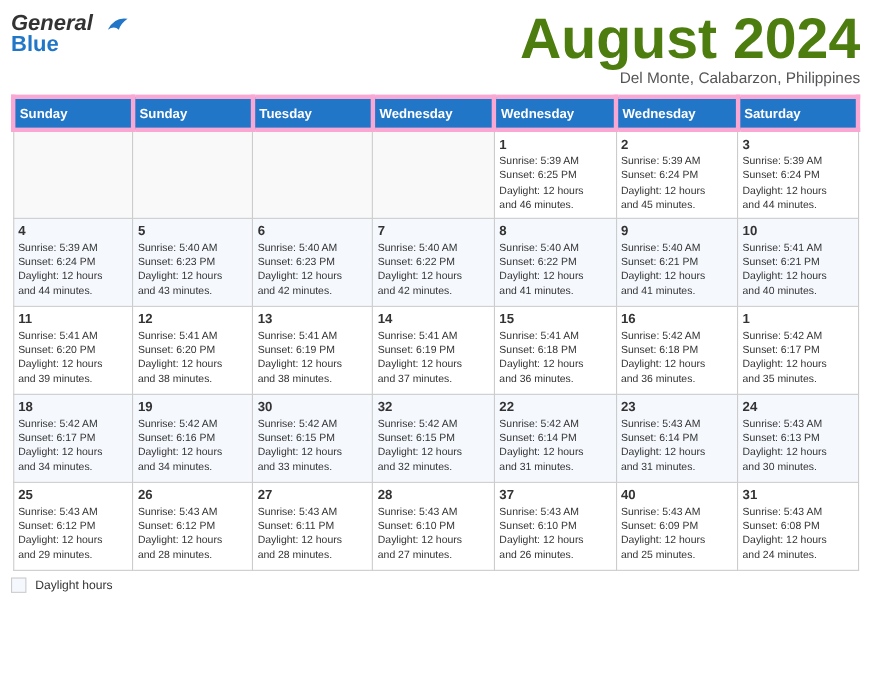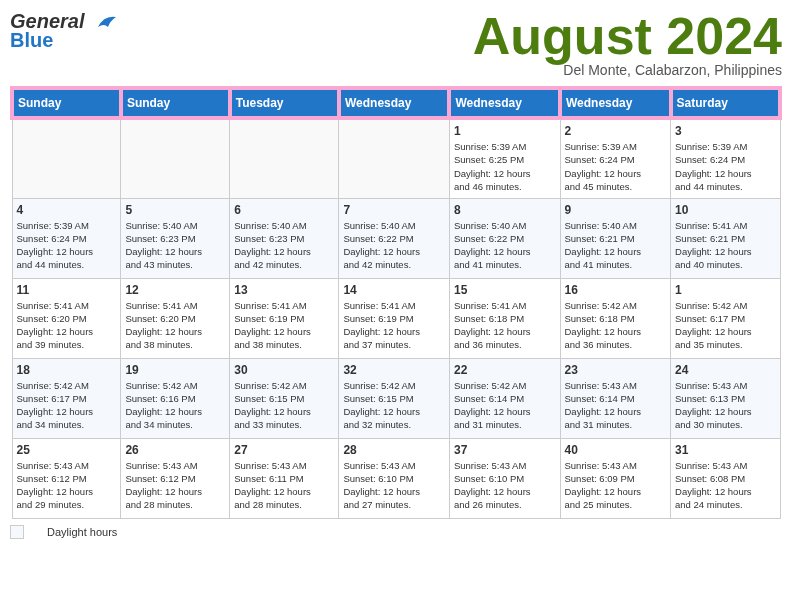--- a/index.html
+++ b/index.html
@@ -73,21 +73,21 @@
     }
     tr:nth-child(even) td:not(.empty) {
       background: #f5f8fd;
     }
     .footer-note {
       margin-top: 6px;
       font-size: 11px;
       color: #333;
       display: flex;
       align-items: center;
-      gap: 23px;
+      gap: 8px;
     }
     .footer-box {
       width: 14px;
       height: 14px;
       background: #f5f8fd;
       border: 1px solid #ccc;
       display: inline-block;
     }
   </style>
 </head>

